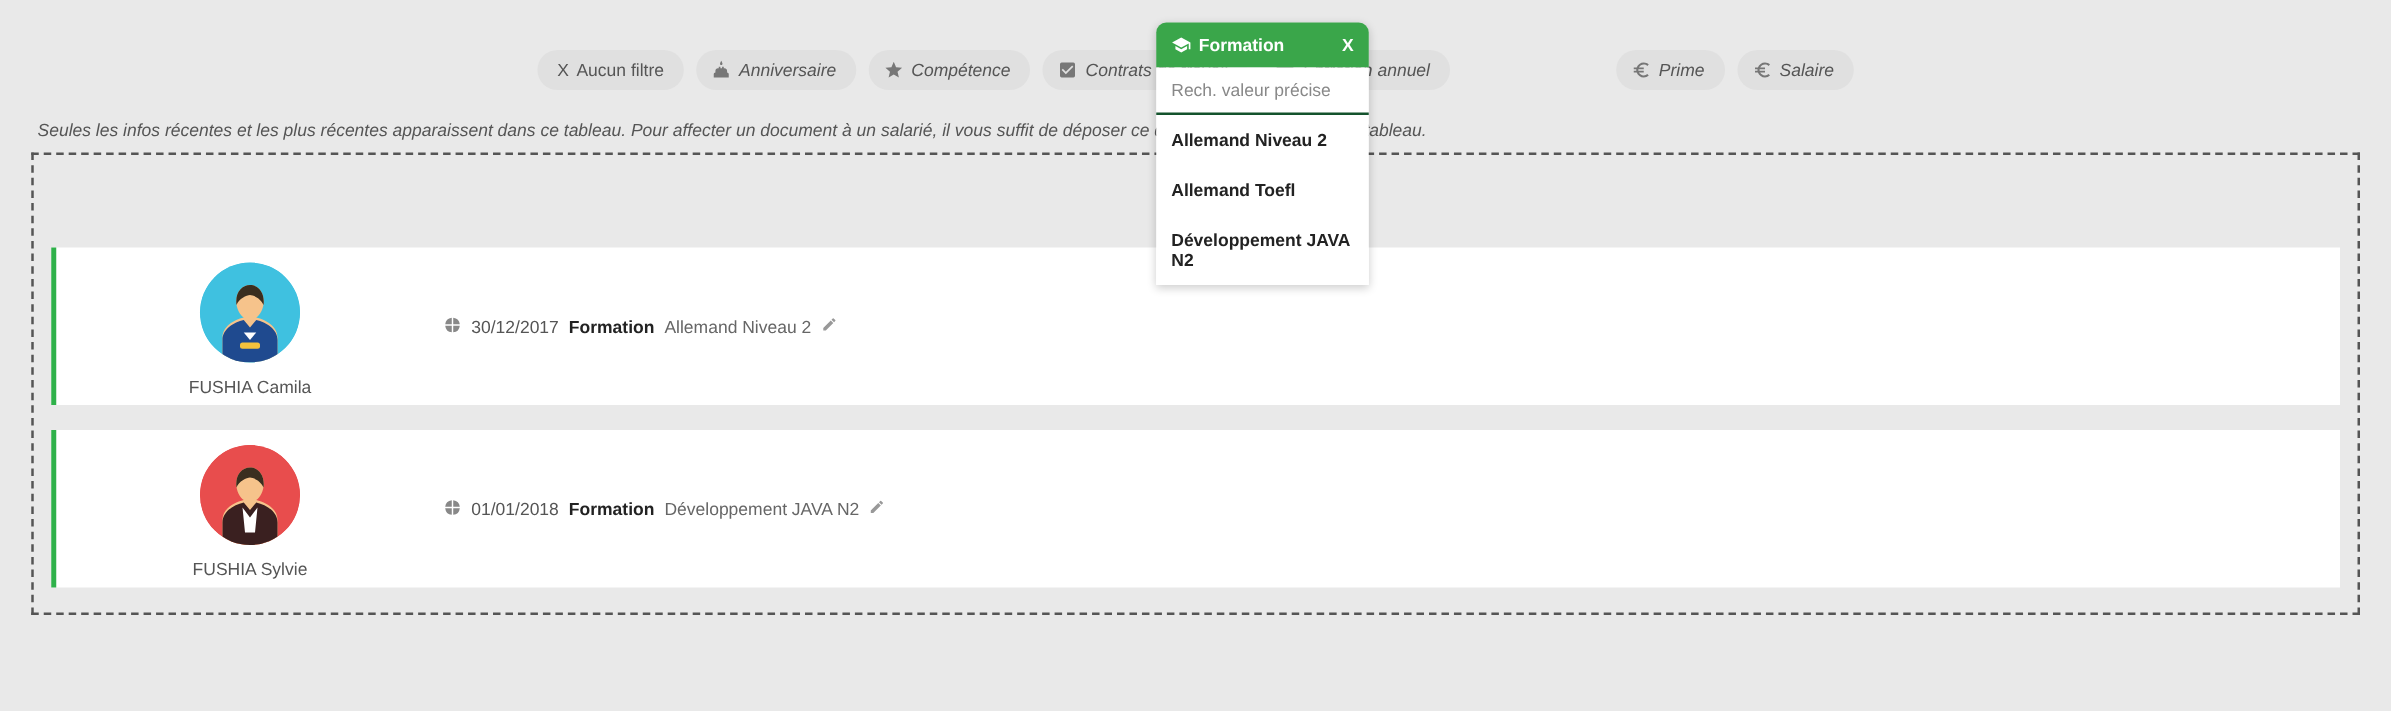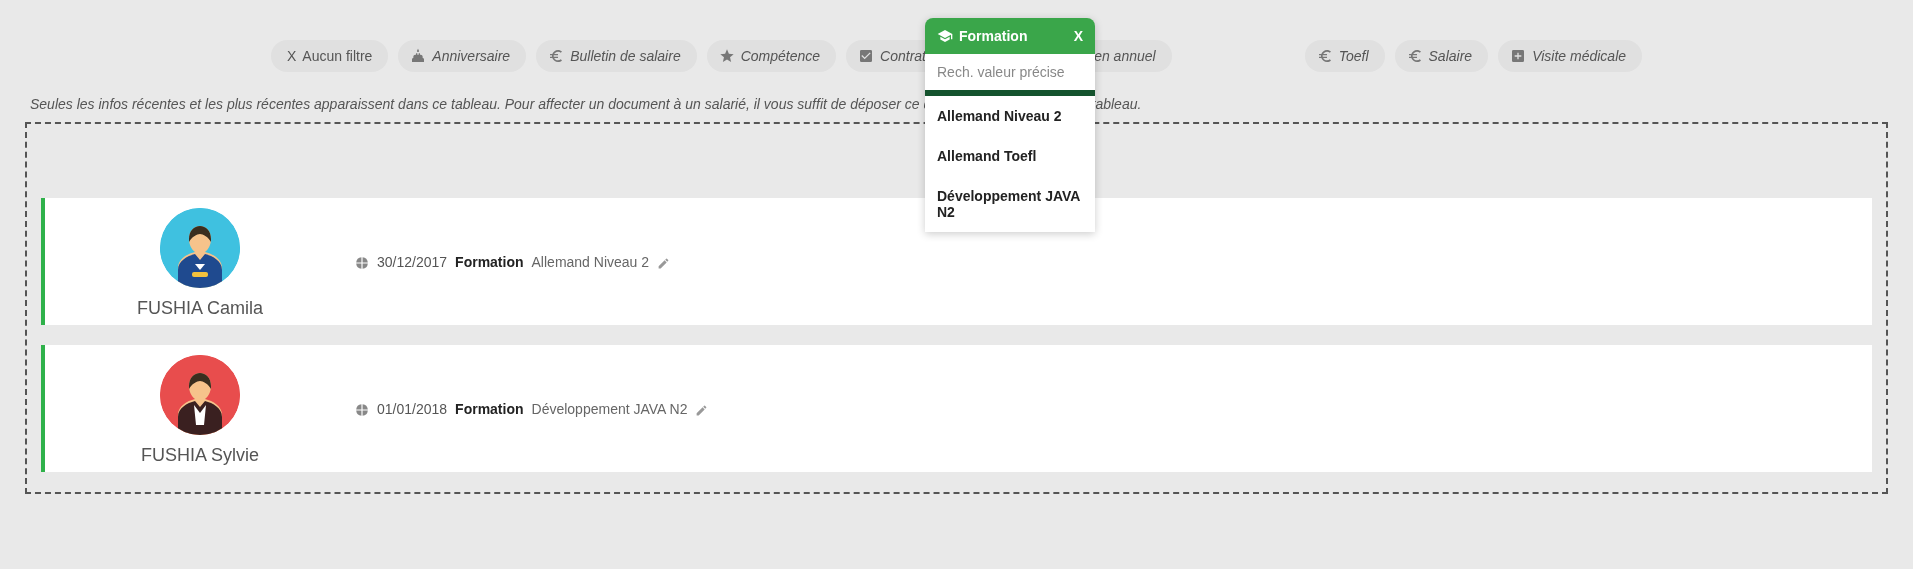--- a/index.html
+++ b/index.html
@@ -86,27 +86,27 @@
     align-items: center;
     min-height: 126px;
     position: relative;
   }
   .row .person {
     width: 310px;
     text-align: center;
     padding: 10px 10px 6px 10px;
   }
   .row .person .name {
-    font-size: 18px;
+    font-size: 14px;
     color: #555;
     margin-top: 6px;
   }
   .row .entry {
     display: flex;
-    align-items: flex-end;
+    align-items: flex-start;
     gap: 8px;
     font-size: 14px;
     color: #555;
   }
   .row .entry .date { color: #555; }
   .row .entry .type { font-weight: bold; color: #222; }
   .row .entry .value { color: #666; }
   .row .entry .pencil { color: #999; cursor: pointer; }
   .avatar {
     width: 80px;
@@ -145,21 +145,21 @@
   .popover .hdr .close {
     margin-left: auto;
     cursor: pointer;
     font-weight: bold;
   }
   .popover .body {
     background: #fff;
   }
   .popover .search {
     padding: 10px 12px;
-    border-bottom: 6px solid #14532d;
+    border-bottom: 2px solid #14532d;
   }
   .popover .search input {
     width: 100%;
     border: none;
     font-size: 14px;
     color: #444;
     outline: none;
   }
   .popover .search input::placeholder { color: #888; }
   .popover .opt {
@@ -183,81 +183,65 @@
     <span class="ic">
       <svg viewBox="0 0 24 24" fill="#777">
           <path d="M12 6c.83 0 1.5-.67 1.5-1.5S12 1 12 1s-1.5 2.67-1.5 3.5S11.17 6 12 6zm7 9v-2c0-1.66-1.34-3-3-3h-1V8h-2v2h-2V8H9v2H8c-1.66 0-3 1.34-3 3v2c-1.1 0-2 .9-2 2v4h18v-4c0-1.1-.9-2-2-2z"></path>
         </svg>
     </span>
     <span>Anniversaire</span>
   </button>
   <button class="chip pad-icon">
     <span class="ic">
       <svg viewBox="0 0 24 24" fill="#777">
+          <path d="M12 17.27 18.18 21l-1.64-7.03L22 9.24l-7.19-.61L12 2 9.19 8.63 2 9.24l5.46 4.73L5.82 21z"></path>
+        </svg>
+    </span>
+    <span>Compétence</span>
+  </button>
+  <button class="chip pad-icon">
+    <span class="ic">
+      <svg viewBox="0 0 24 24" fill="#777">
+          <path d="M19 3H5a2 2 0 0 0-2 2v14a2 2 0 0 0 2 2h14a2 2 0 0 0 2-2V5a2 2 0 0 0-2-2zm-9 14-5-5 1.41-1.41L10 14.17l7.59-7.59L19 8l-9 9z"></path>
+        </svg>
+    </span>
+    <span>Contrats de travail</span>
+  </button>
+  <button class="chip pad-icon">
+    <span class="ic">
+      <svg viewBox="0 0 24 24" fill="#777">
+          <path d="M20 6h-4V4a2 2 0 0 0-2-2h-4a2 2 0 0 0-2 2v2H4a2 2 0 0 0-2 2v11a2 2 0 0 0 2 2h16a2 2 0 0 0 2-2V8a2 2 0 0 0-2-2zM10 4h4v2h-4V4z"></path>
+        </svg>
+    </span>
+    <span>Entretien annuel</span>
+  </button>
+
+  <button class="chip pad-icon placeholder-chip">
+    <span class="ic">
+      <svg viewBox="0 0 24 24" fill="#777">
+          <path d="M12 3 1 9l11 6 9-4.91V17h2V9L12 3zM5 13.18v4L12 21l7-3.82v-4L12 17l-7-3.82z"></path>
+        </svg>
+    </span>
+    <span>Formation</span>
+  </button>
+  <button class="chip pad-icon">
+    <span class="ic">
+      <svg viewBox="0 0 24 24" fill="#777">
           <path d="M15 18.5c-2.51 0-4.68-1.42-5.76-3.5H15v-2H8.58c-.05-.33-.08-.66-.08-1s.03-.67.08-1H15V9H9.24C10.32 6.92 12.49 5.5 15 5.5c1.61 0 3.09.59 4.23 1.57L21 5.3C19.41 3.87 17.3 3 15 3c-3.92 0-7.24 2.51-8.48 6H3v2h3.06c-.04.33-.06.66-.06 1s.02.67.06 1H3v2h3.52c1.24 3.49 4.56 6 8.48 6 2.31 0 4.41-.87 6-2.3l-1.77-1.77c-1.14.98-2.62 1.57-4.23 1.57z"></path>
         </svg>
     </span>
-    <span>Bulletin de salaire</span>
-  </button>
-  <button class="chip pad-icon">
-    <span class="ic">
-      <svg viewBox="0 0 24 24" fill="#777">
-          <path d="M12 17.27 18.18 21l-1.64-7.03L22 9.24l-7.19-.61L12 2 9.19 8.63 2 9.24l5.46 4.73L5.82 21z"></path>
-        </svg>
-    </span>
-    <span>Compétence</span>
-  </button>
-  <button class="chip pad-icon">
-    <span class="ic">
-      <svg viewBox="0 0 24 24" fill="#777">
-          <path d="M19 3H5a2 2 0 0 0-2 2v14a2 2 0 0 0 2 2h14a2 2 0 0 0 2-2V5a2 2 0 0 0-2-2zm-9 14-5-5 1.41-1.41L10 14.17l7.59-7.59L19 8l-9 9z"></path>
-        </svg>
-    </span>
-    <span>Contrats de travail</span>
-  </button>
-  <button class="chip pad-icon">
-    <span class="ic">
-      <svg viewBox="0 0 24 24" fill="#777">
-          <path d="M20 6h-4V4a2 2 0 0 0-2-2h-4a2 2 0 0 0-2 2v2H4a2 2 0 0 0-2 2v11a2 2 0 0 0 2 2h16a2 2 0 0 0 2-2V8a2 2 0 0 0-2-2zM10 4h4v2h-4V4z"></path>
-        </svg>
-    </span>
-    <span>Entretien annuel</span>
-  </button>
-
-  <button class="chip pad-icon placeholder-chip">
-    <span class="ic">
-      <svg viewBox="0 0 24 24" fill="#777">
-          <path d="M12 3 1 9l11 6 9-4.91V17h2V9L12 3zM5 13.18v4L12 21l7-3.82v-4L12 17l-7-3.82z"></path>
-        </svg>
-    </span>
-    <span>Formation</span>
+    <span>Prime</span>
   </button>
   <button class="chip pad-icon">
     <span class="ic">
       <svg viewBox="0 0 24 24" fill="#777">
           <path d="M15 18.5c-2.51 0-4.68-1.42-5.76-3.5H15v-2H8.58c-.05-.33-.08-.66-.08-1s.03-.67.08-1H15V9H9.24C10.32 6.92 12.49 5.5 15 5.5c1.61 0 3.09.59 4.23 1.57L21 5.3C19.41 3.87 17.3 3 15 3c-3.92 0-7.24 2.51-8.48 6H3v2h3.06c-.04.33-.06.66-.06 1s.02.67.06 1H3v2h3.52c1.24 3.49 4.56 6 8.48 6 2.31 0 4.41-.87 6-2.3l-1.77-1.77c-1.14.98-2.62 1.57-4.23 1.57z"></path>
         </svg>
     </span>
-    <span>Toefl</span>
-  </button>
-  <button class="chip pad-icon">
-    <span class="ic">
-      <svg viewBox="0 0 24 24" fill="#777">
-          <path d="M15 18.5c-2.51 0-4.68-1.42-5.76-3.5H15v-2H8.58c-.05-.33-.08-.66-.08-1s.03-.67.08-1H15V9H9.24C10.32 6.92 12.49 5.5 15 5.5c1.61 0 3.09.59 4.23 1.57L21 5.3C19.41 3.87 17.3 3 15 3c-3.92 0-7.24 2.51-8.48 6H3v2h3.06c-.04.33-.06.66-.06 1s.02.67.06 1H3v2h3.52c1.24 3.49 4.56 6 8.48 6 2.31 0 4.41-.87 6-2.3l-1.77-1.77c-1.14.98-2.62 1.57-4.23 1.57z"></path>
-        </svg>
-    </span>
     <span>Salaire</span>
-  </button>
-  <button class="chip pad-icon">
-    <span class="ic">
-      <svg viewBox="0 0 24 24" fill="#777">
-          <path d="M19 3H5a2 2 0 0 0-2 2v14a2 2 0 0 0 2 2h14a2 2 0 0 0 2-2V5a2 2 0 0 0-2-2zm-2 10h-4v4h-2v-4H7v-2h4V7h2v4h4v2z"></path>
-        </svg>
-    </span>
-    <span>Visite médicale</span>
   </button>
 </div>
 
 <div class="info-text">Seules les infos récentes et les plus récentes apparaissent dans ce tableau.  Pour affecter un document à un salarié, il vous suffit de déposer ce document dans la zone du tableau.</div>
 
 <div class="table-zone">
   <div class="toolbar">
     <div class="btn-group">
       <button class="btn-sq">
         <span>

